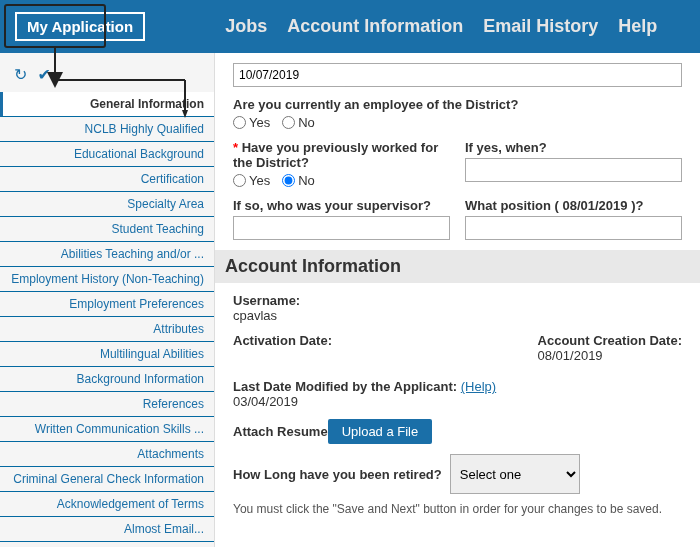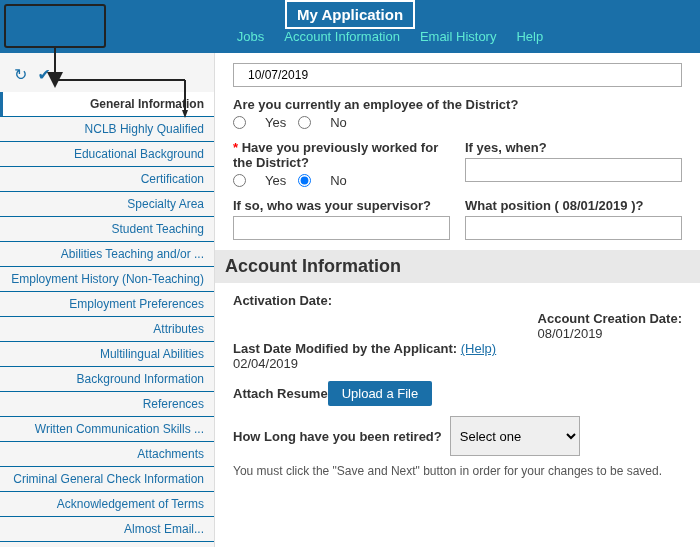--- a/index.html
+++ b/index.html
@@ -6,41 +6,41 @@
     body { font-family: Arial, sans-serif; font-size: 13px; color: #333; background: #fff; width: 700px; height: 547px; overflow: hidden; }
 
     
     .header {
       background: #1a6fa8;
       display: flex;
       align-items: center;
       height: 53px;
       padding: 0 15px;
       position: relative;
-      flex-direction: column;
     }
     .header-brand {
       color: #fff;
       font-size: 15px;
       font-weight: bold;
       border: 2px solid #fff;
       padding: 4px 10px;
       cursor: pointer;
     }
     .header-nav {
       display: flex;
       gap: 20px;
       margin-left: 80px;
       align-items: center;
     }
     .header-nav a {
-      color: #5eead4;
+      color: #e5e5e5;
       text-decoration: none;
-      font-size: 13px;
-      cursor: pointer;
+      font-size: 18px;
+      cursor: pointer;
+      font-weight: bold;
     }
 
     
     .layout {
       display: flex;
       height: calc(547px - 53px);
     }
 
     
     .sidebar {
@@ -94,32 +94,32 @@
     .form-label .required { color: red; }
     .radio-group {
       display: flex;
       gap: 12px;
       align-items: center;
       margin-top: 3px;
     }
     .radio-group label {
       display: flex;
       align-items: center;
-      gap: 19px;
+      gap: 3px;
       font-size: 13px;
     }
     .two-col {
       display: flex;
       gap: 15px;
     }
     .two-col > div { flex: 1; }
     input[type="text"] {
       width: 100%;
       border: 1px solid #aaa;
-      padding: 3px 14px;
+      padding: 3px 5px;
       font-size: 12px;
       height: 24px;
     }
     .date-input {
       width: 110px;
       border: 1px solid #aaa;
       padding: 3px 5px;
       font-size: 12px;
       height: 24px;
     }
@@ -128,23 +128,22 @@
       font-size: 18px;
       font-weight: bold;
       color: #333;
       background: #e8e8e8;
       padding: 6px 10px;
       margin: 8px -18px 10px -18px;
     }
 
     .info-row {
       display: flex;
-      gap: 3px;
-      margin-bottom: 0;
-      flex-direction: column;
+      gap: 28px;
+      margin-bottom: 16px;
     }
     .info-label { font-weight: bold; font-size: 13px; }
     .info-value { font-size: 13px; }
 
     .link-blue { color: #1a6fa8; cursor: pointer; text-decoration: underline; }
 
     .btn-upload {
       background: #1a6fa8;
       color: #fff;
       border: none;
@@ -302,35 +301,39 @@
         <input type="text" style="">
       </div>
       <div>
         <div class="form-label">What position ( 08/01/2019 )?</div>
         <input type="text" style="">
       </div>
     </div>
 
     <div class="section-title">Account Information</div>
 
+    <div class="form-row">
+      <span class="info-label">Username:</span>
+      <div class="info-value">cpavlas</div>
+    </div>
 
     <div class="info-row">
       <div>
         <div class="info-label">Activation Date:</div>
       </div>
       <div style="margin-left:auto;">
         <div class="info-label">Account Creation Date:</div>
         <div class="info-value">08/01/2019</div>
       </div>
     </div>
 
     <div class="form-row">
       <span class="info-label">Last Date Modified by the Applicant:</span>
       <span class="link-blue">(Help)</span>
-      <div class="info-value">02/04/2019</div>
+      <div class="info-value">03/04/2019</div>
     </div>
 
 
     <div class="attach-row">
       <span class="attach-label">Attach Resume</span>
       <button class="btn-upload">Upload a File</button>
     </div>
 
     <div class="retired-row">
       <span class="retired-label">How Long have you been retired?</span>

